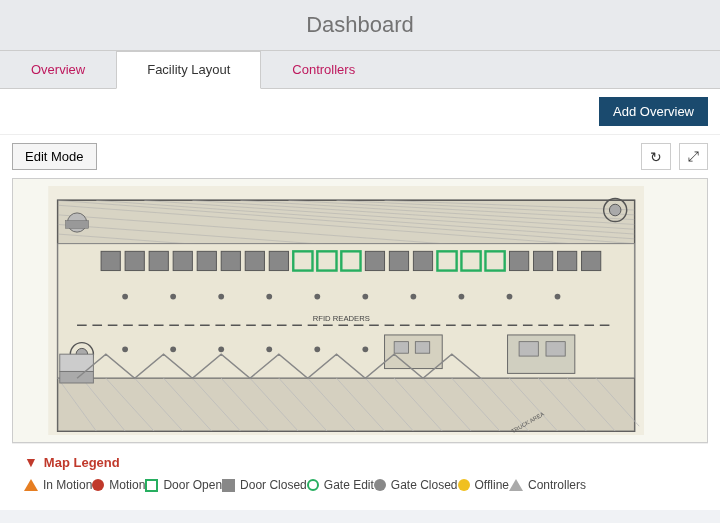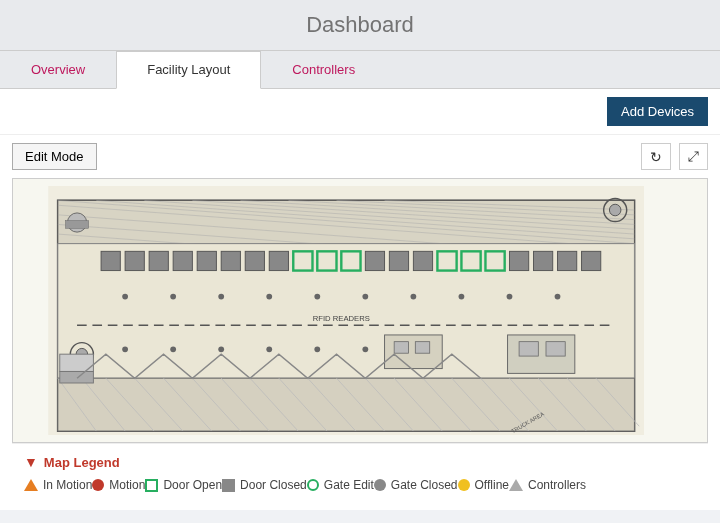--- a/index.html
+++ b/index.html
@@ -55,21 +55,21 @@
     <h1>Dashboard</h1>
   </div>
 
   <div class="tabs">
     <div class="tab">Overview</div>
     <div class="tab active">Facility Layout</div>
     <div class="tab">Controllers</div>
   </div>
 
   <div class="toolbar">
-    <button class="add-devices-btn">Add Devices</button>
+    <button class="add-devices-btn">Add Overview</button>
   </div>
 </div>
 
 <div class="content">
   <div class="content-toolbar">
     <button class="edit-mode-btn">Edit Mode</button>
     <div class="map-actions">
       <button class="map-action-btn">
         <span>↻</span>
       </button>

